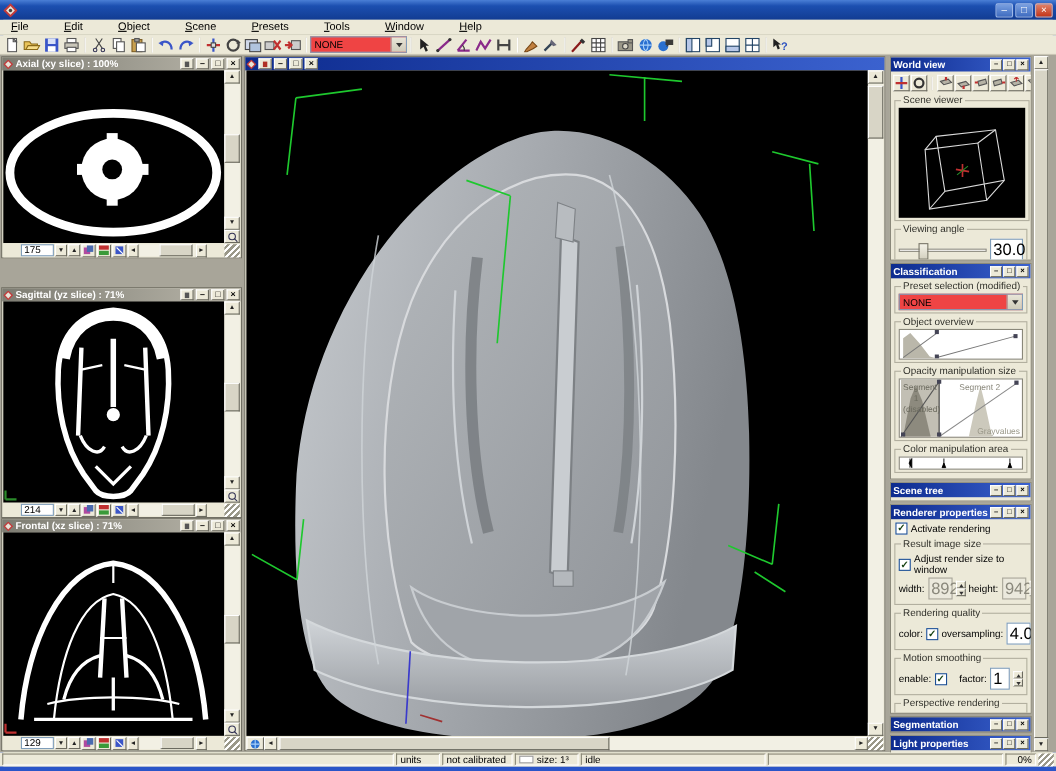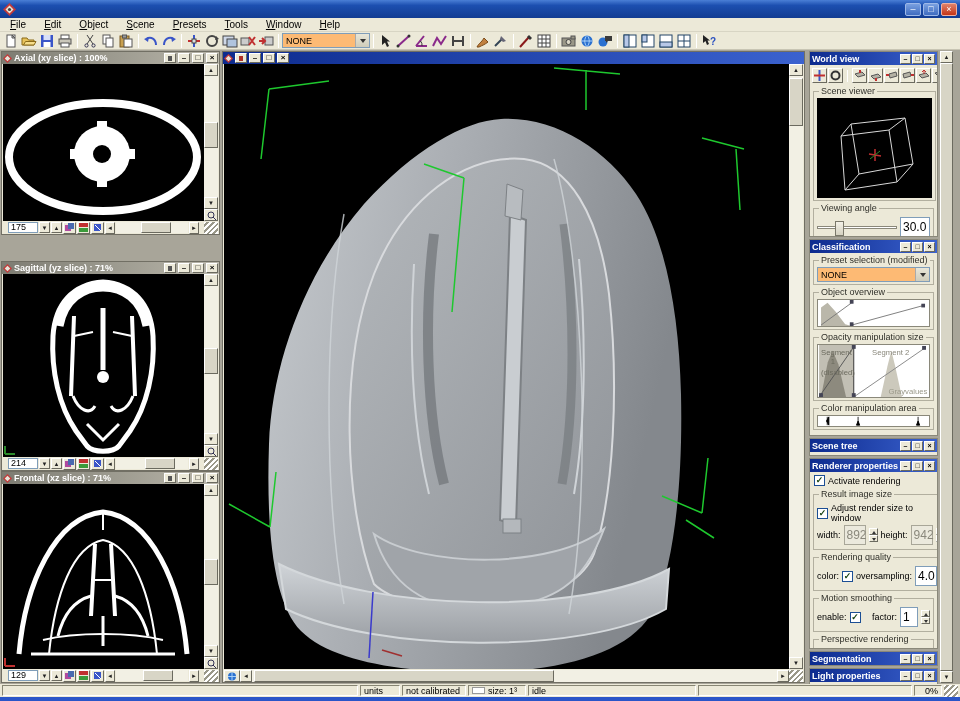--- a/index.html
+++ b/index.html
@@ -5,27 +5,27 @@
   *{margin:0;padding:0;box-sizing:border-box}
   html,body{width:960px;height:701px;overflow:hidden}
   body{font-family:"Liberation Sans",sans-serif;font-size:10px;color:#000;background:#000}
   .app{position:relative;width:960px;height:701px;background:#ece9d8;border-left:3px solid #2a55c8;border-right:3px solid #2a55c8}
   
   .titlebar{position:absolute;left:-3px;top:0;width:960px;height:18px;background:linear-gradient(180deg,#4a7fd6,#1c4fb0 30%,#123c92);display:flex;align-items:center;padding:0 3px}
   .titlebar .spacer{flex:1}
   .capbtn{width:16px;height:13px;margin-left:2px;border:1px solid #9db8e8;border-radius:2px;background:linear-gradient(180deg,#7aa0e0,#3f6cc0);color:#fff;font-size:9px;line-height:11px;text-align:center}
   .capbtn.close{background:linear-gradient(180deg,#e0826a,#c43518);border-color:#f0b0a0}
   
-  .menubar{position:absolute;left:-3px;top:18px;width:960px;height:14px;background:#ece9d8;border-bottom:1px solid #d8d5c4;display:flex;align-items:center;padding:0 4px;gap:6px}
+  .menubar{position:absolute;left:-3px;top:18px;width:960px;height:14px;background:#ece9d8;border-bottom:1px solid #d8d5c4;display:flex;align-items:center;padding:0 4px;gap:20px}
   .menu-item{display:inline-block;padding:0 6px;font-size:10px}
   .menu-item::first-letter{text-decoration:underline}
   .toolbar{position:absolute;left:-3px;top:32px;width:960px;height:18px;background:#ece9d8;border-bottom:1px solid #c8c5b4;display:flex;align-items:center;padding:0 2px}
   .tsep{width:1px;height:14px;background:#b4b1a2;border-right:1px solid #fff;margin:0 3px}
   .tbi{width:18px;height:16px;display:flex;align-items:center;justify-content:center;border:1px solid transparent}
-  .combo{height:15px;background:#fdba74;border:1px solid #7f9db9;display:flex;align-items:center}
+  .combo{height:15px;background:#ef4444;border:1px solid #7f9db9;display:flex;align-items:center}
   .combo .val{flex:1;padding:0 3px;font-size:9px;overflow:hidden;white-space:nowrap}
   .combo .cbtn{width:14px;height:100%;background:linear-gradient(180deg,#e8e6d8,#cfccba);border-left:1px solid #9a97#888;border-left:1px solid #aaa;display:flex;align-items:center;justify-content:center}
   .tri-d{width:0;height:0;border:3px solid transparent;border-top:4px solid #333;margin-top:3px}
   
   .workspace{position:absolute;left:-3px;top:50px;width:960px;height:634px;background:#a8a599}
   .win{position:absolute;background:#ece9d8;border:1px solid #716f64}
   .wtitle{height:12px;display:flex;align-items:center;gap:2px;padding:0 1px;color:#fff;font-size:9px;font-weight:bold;white-space:nowrap;overflow:hidden}
   .grad-active{background:linear-gradient(90deg,#0d2b8e,#3b62cf)}
   .grad-inactive{background:linear-gradient(90deg,#7d7c72,#bab7ab)}
   .wtitle .t{flex:1;overflow:hidden}
@@ -34,35 +34,35 @@
   .viewport{position:absolute;left:1px;top:12px;background:#000;overflow:hidden}
   
   .sb{position:absolute;background:#f2f0e4;display:flex}
   .sb-v{flex-direction:column;width:14px}
   .sb-h{flex-direction:row;height:12px}
   .sb-btn{flex:none;width:14px;height:12px;background:#ece9d8;border:1px solid;border-color:#fff #6b6a5f #6b6a5f #fff;font-size:6px;line-height:10px;text-align:center;color:#222;display:flex;align-items:center;justify-content:center}
   .sb-track{flex:1;position:relative}
   .sb-thumb{position:absolute;background:#d8d5c6;border:1px solid;border-color:#fff #6b6a5f #6b6a5f #fff}
   .grip{position:absolute;width:14px;height:12px;background:repeating-linear-gradient(135deg,#fff 0 2px,#9a9889 2px 4px)}
   
-  .slicebar{position:absolute;left:1px;height:13px;background:#ece9d8;display:flex;align-items:center;gap:1px;padding:0 5px}
+  .slicebar{position:absolute;left:1px;height:13px;background:#ece9d8;display:flex;align-items:center;gap:1px;padding:0 16px}
   .slice-val{width:30px;height:11px;background:#fff;border:1px solid #7f9db9;font-size:9px;padding:0 2px;line-height:9px}
   .mini-btn{width:11px;height:11px;background:#ece9d8;border:1px solid;border-color:#fff #6b6a5f #6b6a5f #fff;font-size:6px;display:flex;align-items:center;justify-content:center;color:#222}
   .mini-ico{width:13px;height:12px;background:#ece9d8;border:1px solid;border-color:#fff #6b6a5f #6b6a5f #fff;display:flex;align-items:center;justify-content:center}
   
   .dock{position:absolute;left:809px;top:1px;width:129px;height:632px;display:flex;flex-direction:column}
   .panel{background:#ece9d8;border:1px solid #8a887a;margin-bottom:2px;overflow:hidden;flex:none}
   .ptitle{height:13px;display:flex;align-items:center;padding:0 2px;gap:1px;color:#fff;font-size:9px;font-weight:bold;background:linear-gradient(90deg,#0d2b8e,#3b62cf)}
   .ptitle .t{flex:1;overflow:hidden;white-space:nowrap}
   .pbtn{flex:none;width:11px;height:10px;background:#ece9d8;border:1px solid;border-color:#fff #6b6a5f #6b6a5f #fff;color:#000;font-size:7px;display:flex;align-items:center;justify-content:center;font-weight:bold}
   fieldset{border:1px solid #b2af9f;margin:2px 3px;padding:2px 3px;position:relative}
   legend{font-size:9px;color:#30302a;padding:0 2px;margin-left:2px}
   .row{display:flex;align-items:center;gap:3px;font-size:9px;margin:2px 0}
   .cb{width:11px;height:11px;background:#fff;border:1px solid #1c4f94;font-size:9px;line-height:9px;text-align:center;color:#14400f;font-weight:bold;flex:none}
-  .numbox{height:20px;background:#fff;border:1px solid #7f9db9;font-size:12px;padding:4px 2px;display:flex;align-items:center}
+  .numbox{height:20px;background:#fff;border:1px solid #7f9db9;font-size:15px;padding:4px 2px;display:flex;align-items:center}
   .numbox.dis{background:#ebe9dd;color:#8a887c;border-color:#a8a698}
   .spin{width:9px;height:14px;display:flex;flex-direction:column;flex:none}
   .spin i{flex:1;background:#ece9d8;border:1px solid;border-color:#fff #6b6a5f #6b6a5f #fff;display:block;position:relative}
   .spin i::after{content:"";position:absolute;left:2px;top:2px;border:2px solid transparent}
   .spin i.u::after{border-bottom:3px solid #333;top:0px}
   .spin i.d::after{border-top:3px solid #333}
   .slider-track{flex:1;height:3px;background:#fff;border:1px solid #8a887a;position:relative}
   .slider-thumb{position:absolute;top:-6px;width:9px;height:15px;background:linear-gradient(180deg,#f4f2e8,#d4d1c0);border:1px solid #7a786a}
   .wv-btn{width:15px;height:15px;background:#ece9d8;border:1px solid;border-color:#fff #6b6a5f #6b6a5f #fff;display:flex;align-items:center;justify-content:center;flex:none}
   

